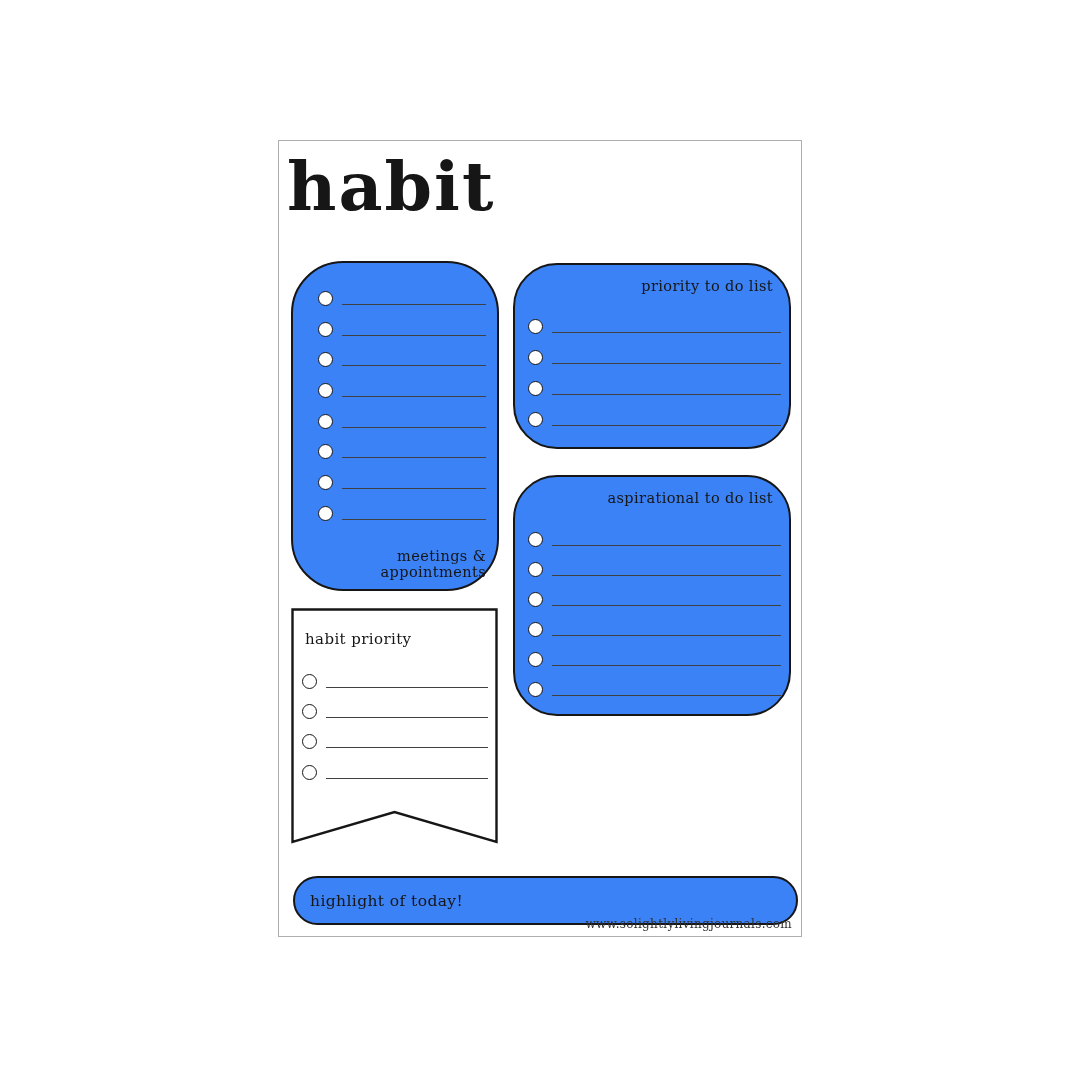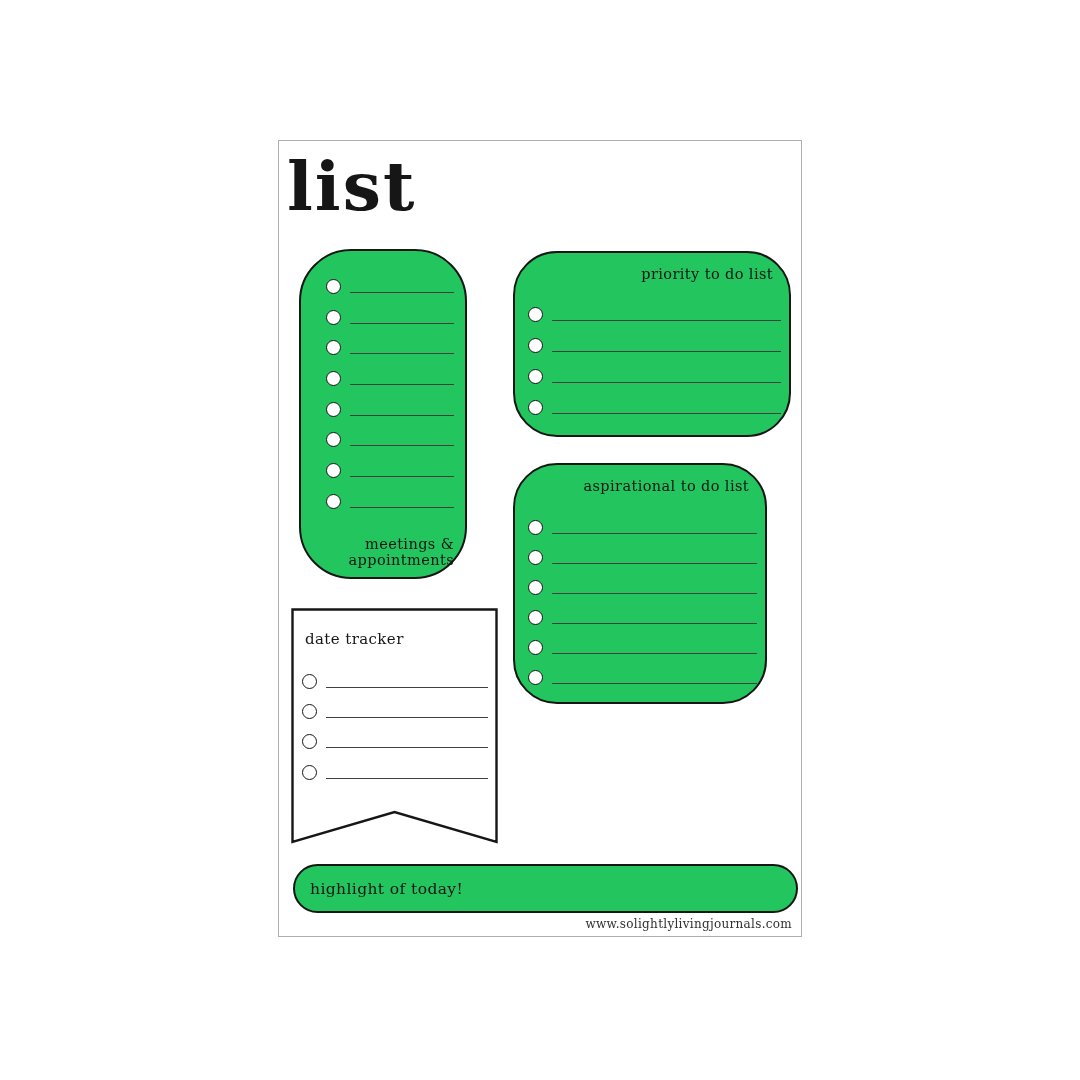--- a/index.html
+++ b/index.html
@@ -20,24 +20,24 @@
     position:absolute;left:8px;top:10px;
     font-size:68px;font-weight:bold;line-height:1.05;letter-spacing:2px;
   }
   
   .banner{position:absolute;left:204px;top:22px;width:320px;height:62px;}
   .banner svg{position:absolute;left:0;top:0;width:100%;height:100%;}
   .banner-label{
     position:absolute;left:27px;top:24px;font-size:14px;letter-spacing:.5px;
   }
   
-  .box{position:absolute;border:2.2px solid var(--ink);background:#22c55e;}
-  .meetings{left:20px;top:108px;width:168px;height:330px;border-radius:52px;}
+  .box{position:absolute;border:2.2px solid var(--ink);background:#3b82f6;margin-top:12px;}
+  .meetings{left:12px;top:108px;width:208px;height:330px;border-radius:52px;}
   .priority{left:234px;top:110px;width:278px;height:186px;border-radius:44px;}
-  .aspirational{left:234px;top:322px;width:254px;height:241px;border-radius:44px;}
+  .aspirational{left:234px;top:322px;width:278px;height:241px;border-radius:44px;}
   .highlight{left:14px;top:723px;width:505px;height:49px;border-radius:26px;}
   .box-label{
     position:absolute;top:13px;right:16px;font-size:14.5px;letter-spacing:.4px;white-space:nowrap;
   }
   .m-label{
     position:absolute;right:11px;bottom:9px;text-align:right;
     font-size:14.5px;line-height:15.5px;letter-spacing:.4px;
   }
   .hl-label{position:absolute;left:15px;top:50%;transform:translateY(-50%);
     font-size:15.5px;letter-spacing:.4px;}
@@ -65,21 +65,21 @@
   
   .footer-url{
     position:absolute;right:9px;bottom:5px;font-size:12px;letter-spacing:.3px;color:#303030;
   }
 </style>
 </head>
 <body>
 
 <div class="card">
 
-  <div class="title">list</div>
+  <div class="title">habit</div>
 
 
   <div class="box meetings">
     <div class="rows">
         <div class="row">
           <span class="circle"></span>
           <span class="wline"></span>
         </div>
         <div class="row">
           <span class="circle"></span>
@@ -165,21 +165,21 @@
           <span class="circle"></span>
           <span class="wline"></span>
         </div>
       </div>
   </div>
 
   <div class="habit">
     <svg viewBox="0 0 207 236">
       <polygon points="1.5,1.5 205.5,1.5 205.5,234 103.5,204 1.5,234" fill="#ffffff" stroke="#161616" stroke-width="2.4" stroke-linejoin="miter"></polygon>
     </svg>
-    <div class="h-label">date tracker</div>
+    <div class="h-label">habit priority</div>
     <div class="rows">
         <div class="row">
           <span class="circle"></span>
           <span class="wline"></span>
         </div>
         <div class="row">
           <span class="circle"></span>
           <span class="wline"></span>
         </div>
         <div class="row">

